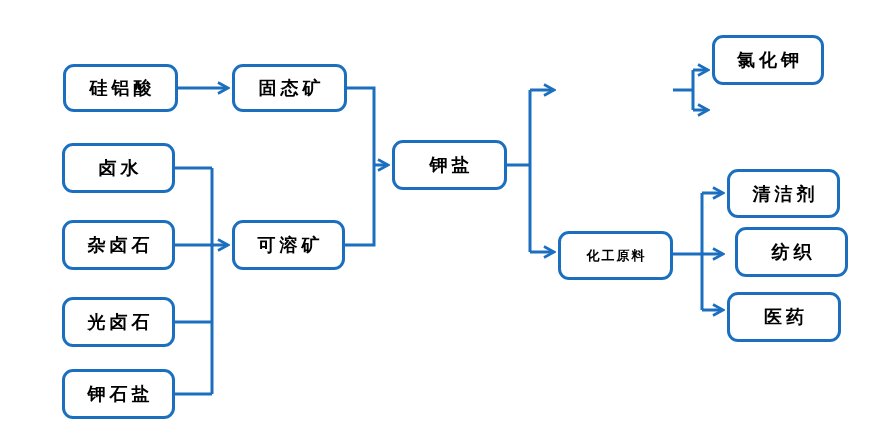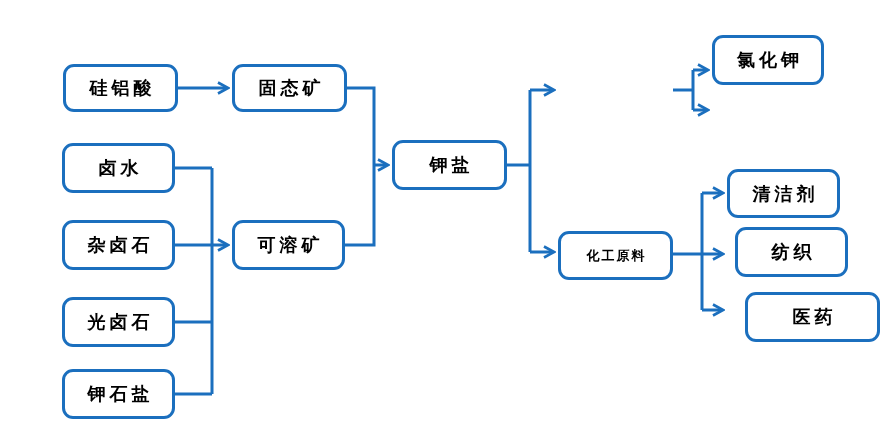--- a/index.html
+++ b/index.html
@@ -85,15 +85,15 @@
   <div class="node" style="left:232px; top:64px;  width:115px; height:48px;">固态矿</div>
   <div class="node" style="left:232px; top:220px; width:113px; height:50px;">可溶矿</div>
 
   <div class="node" style="left:392px; top:140px; width:115px; height:50px;">钾盐</div>
 
   <div class="node small-text" style="left:558px; top:231px; width:115px; height:49px;">化工原料</div>
 
   <div class="node" style="left:712px; top:35px;  width:112px; height:50px;">氯化钾</div>
   <div class="node" style="left:727px; top:169px; width:113px; height:49px;">清洁剂</div>
   <div class="node" style="left:727px; top:227px; width:113px; height:50px;margin-left:8px;">纺织</div>
-  <div class="node" style="left:745px; top:292px; width:135px; height:50px;">医药</div>
+  <div class="node" style="left:727px; top:292px; width:114px; height:50px;">医药</div>
 
 </div>
 
 </body></html>

